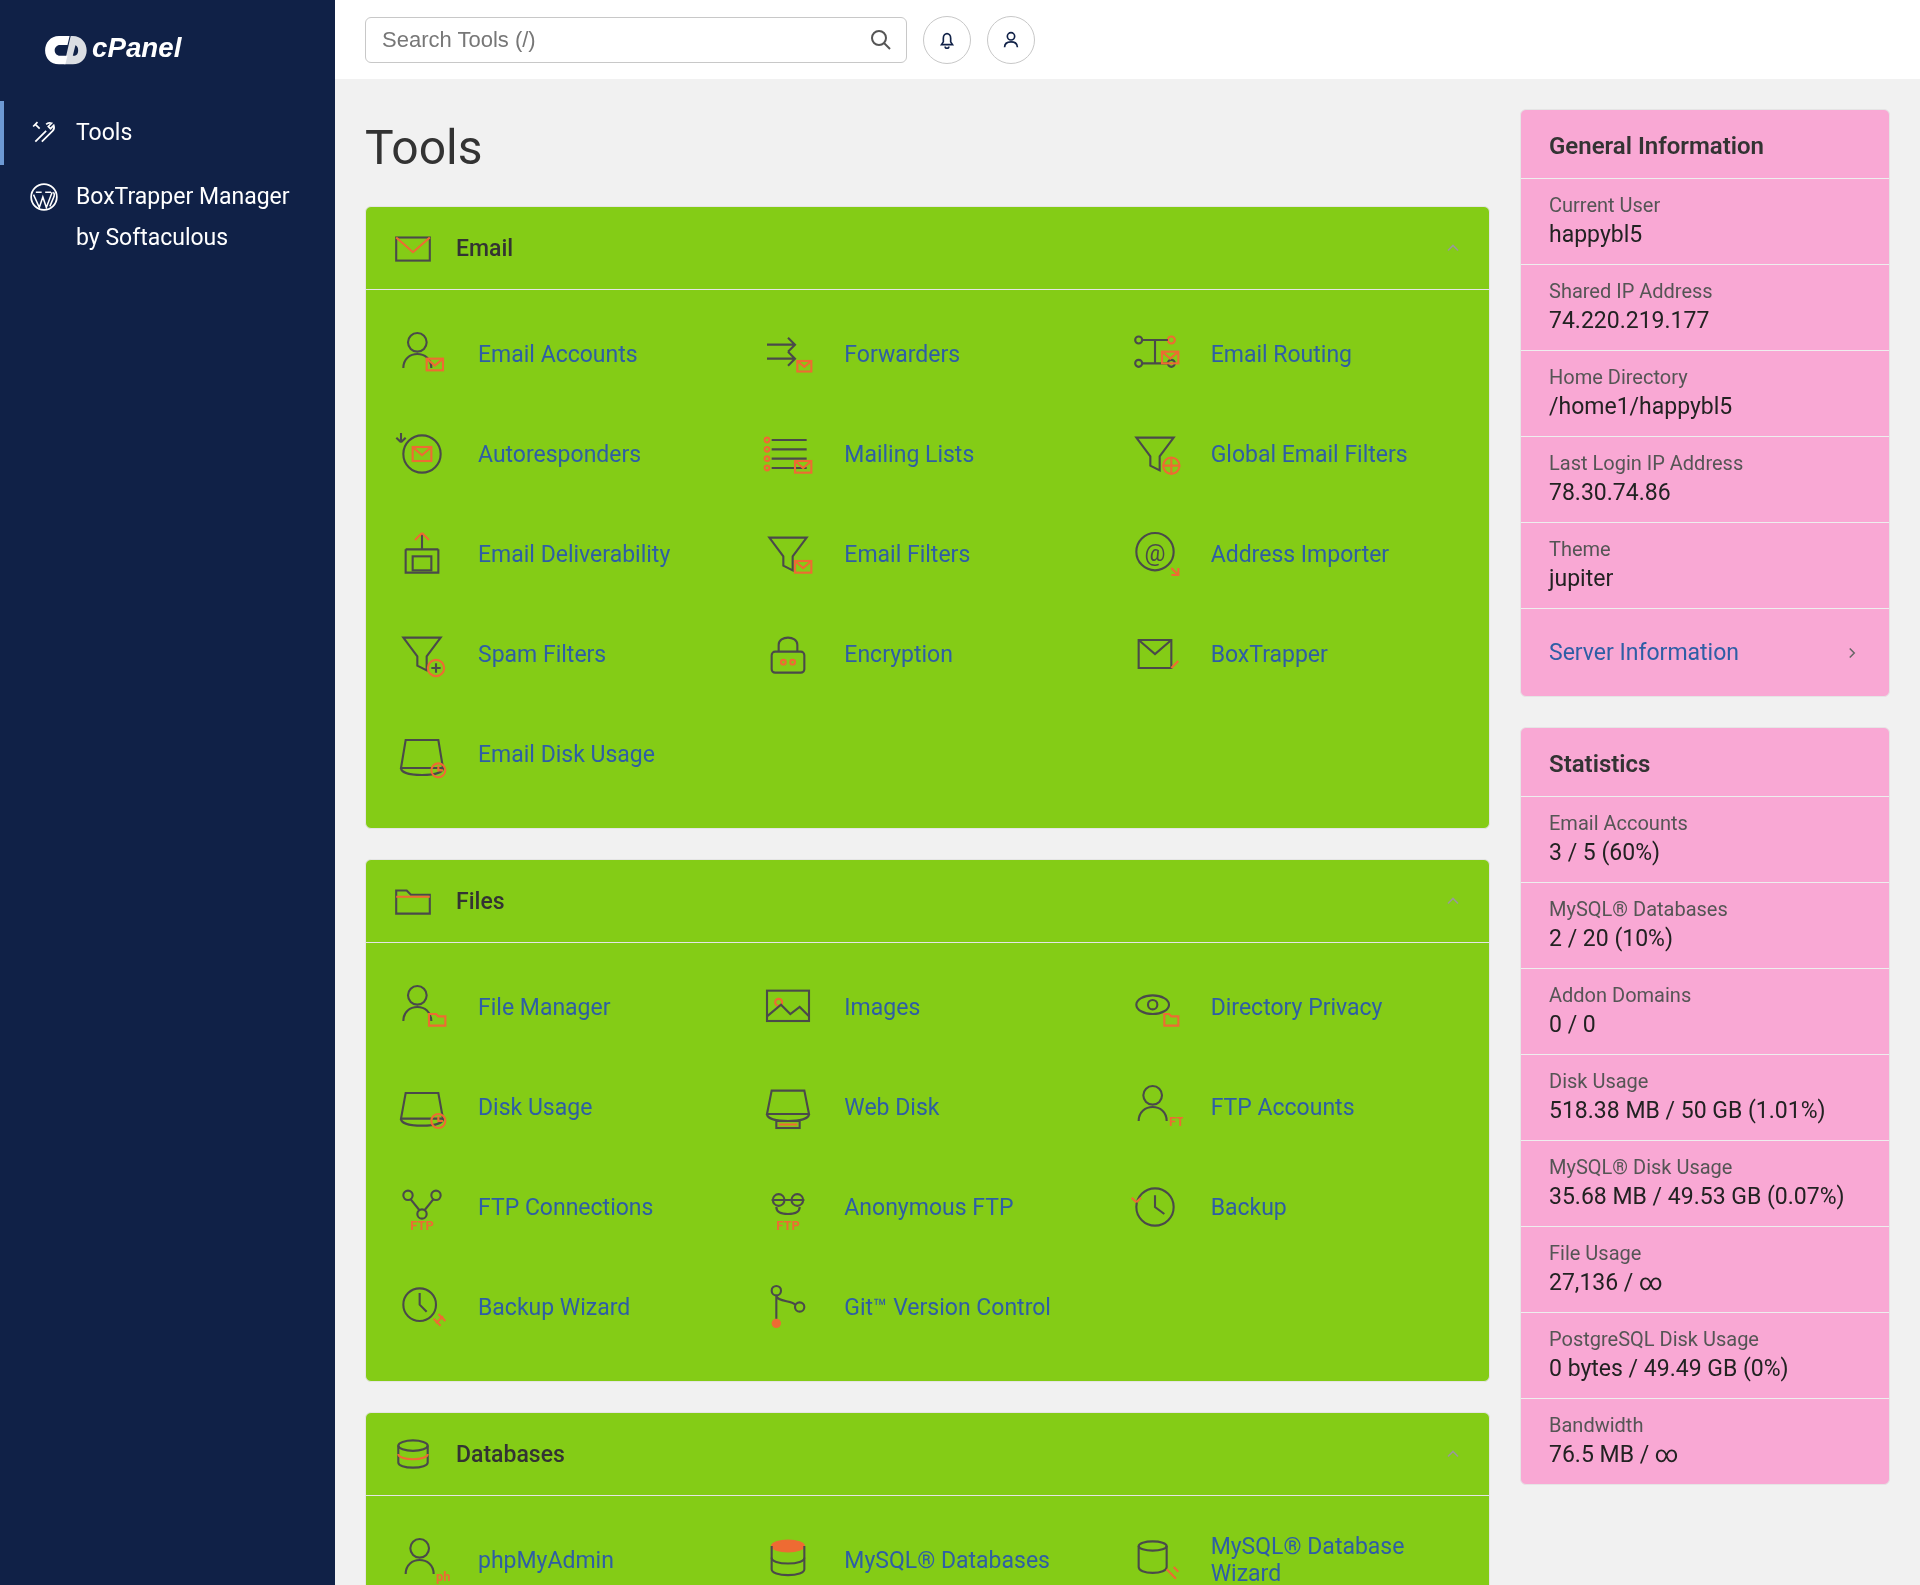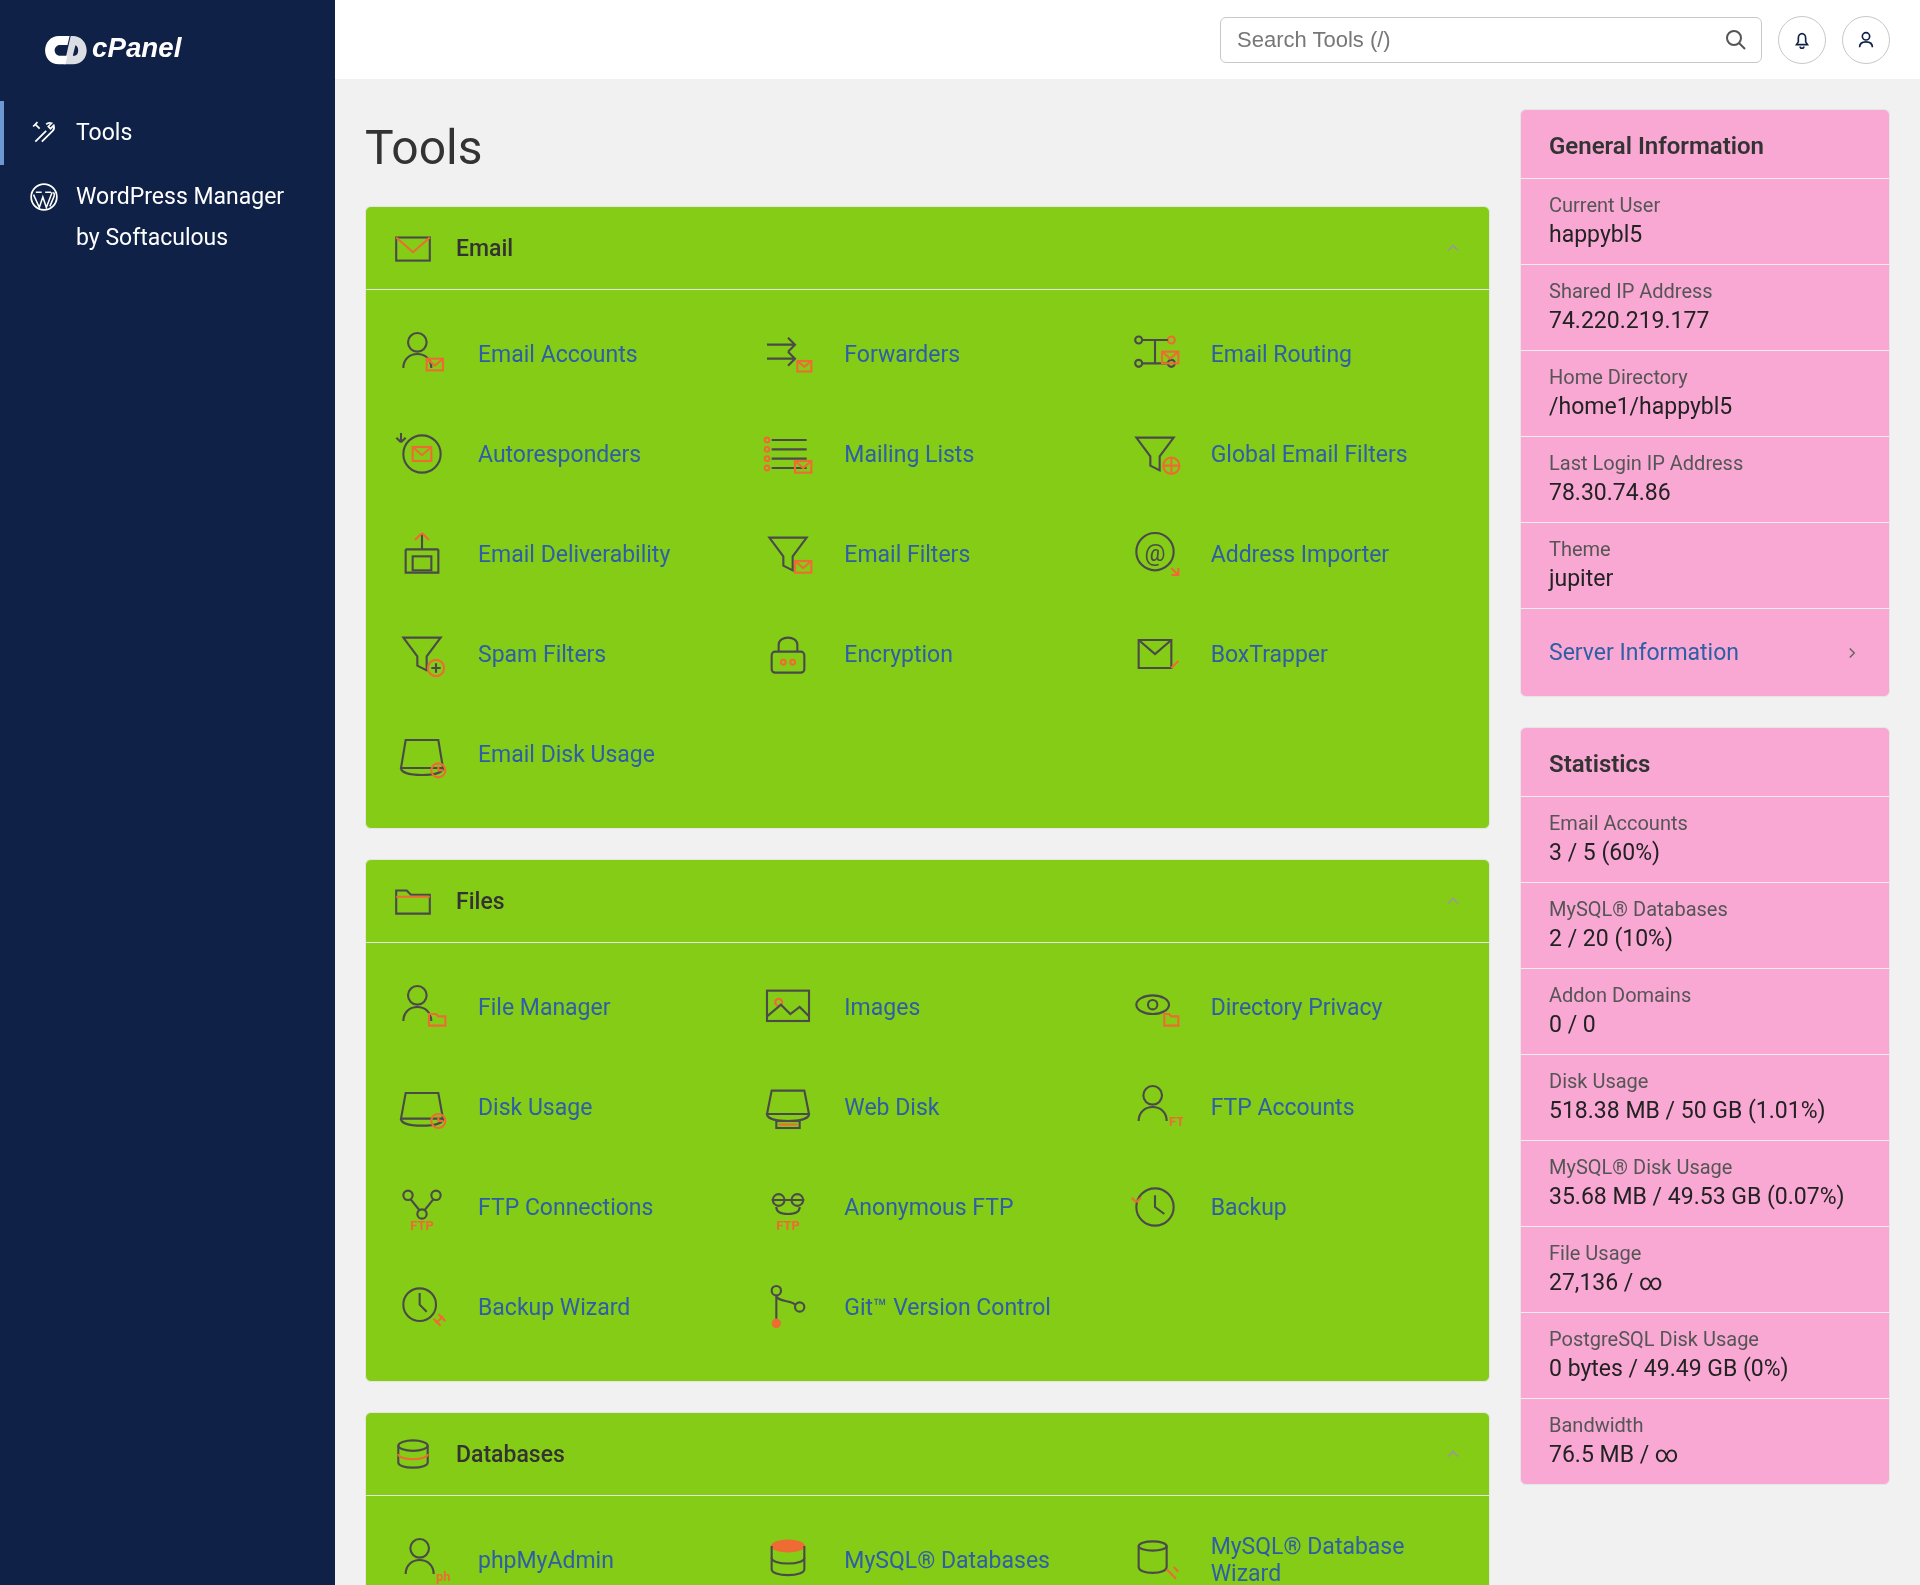--- a/index.html
+++ b/index.html
@@ -12,21 +12,21 @@
   .sidebar { width: 335px; background: #102147; color: #fff; padding-top: 28px; flex-shrink: 0; }
   .logo { padding: 0 44px 30px; }
   .logo svg { width: 160px; height: auto; }
   .nav-item { display: flex; align-items: center; gap: 18px; padding: 18px 30px; font-size: 23px; cursor: pointer; }
   .nav-item.active { border-left: 4px solid #6d99d3; padding-left: 26px; }
   .nav-item .icon { width: 28px; height: 28px; display: flex; align-items: center; justify-content: center; }
   .sub-line { padding: 5px 30px 10px 76px; font-size: 23px; margin-top:-10px; }
 
   
   .main { flex: 1; display: flex; flex-direction: column; }
-  .topbar { background: #fff; height: 79px; display: flex; align-items: center; justify-content: flex-end; padding: 0 30px; gap: 16px; }
+  .topbar { background: #fff; height: 79px; display: flex; align-items: center; justify-content: flex-start; padding: 0 30px; gap: 16px; }
   .search-wrap { position: relative; width: 542px; }
   .search-input { width: 100%; height: 46px; border: 1px solid #c8c8c8; border-radius: 6px; padding: 0 50px 0 16px; font-size: 22px; background:#fff; color:#555;}
   .search-input::placeholder { color: #777; }
   .search-btn { position: absolute; right: 10px; top: 50%; transform: translateY(-50%); background: none; border: none; cursor: pointer; padding:4px;}
   .icon-btn { width: 48px; height: 48px; border: 1px solid #c8c8c8; border-radius: 50%; background: #fff; display: flex; align-items: center; justify-content: center; cursor: pointer; color:#102147; }
 
   
   .content { display: flex; padding: 30px; gap: 30px; }
   .left { flex: 1; min-width:0; }
   .right { width: 370px; flex-shrink: 0; }
@@ -78,21 +78,21 @@
       </span>
       <span>Tools</span>
     </div>
     <div class="nav-item">
       <span class="icon">
         <svg width="28" height="28" viewBox="0 0 24 24">
             <circle cx="12" cy="12" r="11" fill="none" stroke="#fff" stroke-width="1.5"></circle>
             <path d="M3 10 L8 21 L11 12 L14 21 L19 8 M5 8 H10 M13 8 H18 M20 8 C21 9 21 11 20 13 L17 20" stroke="#fff" stroke-width="1.3" fill="none"></path>
           </svg>
       </span>
-      <span>WordPress Manager</span>
+      <span>BoxTrapper Manager</span>
     </div>
     <div class="sub-line">by Softaculous</div>
   </aside>
 
   <div class="main">
 
     <div class="topbar">
       <div class="search-wrap">
         <input class="search-input" placeholder="Search Tools (/)" style="">
         <button class="search-btn">

